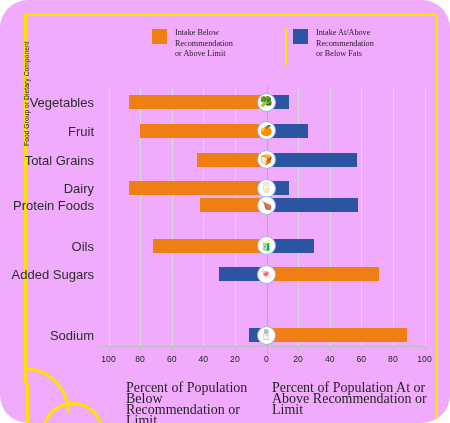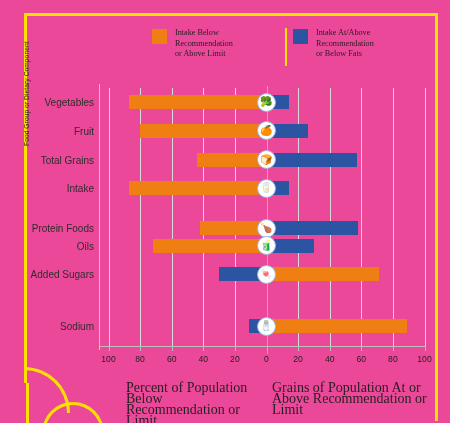--- a/index.html
+++ b/index.html
@@ -4,23 +4,24 @@
 <style>
   html, body {
     margin: 0;
     padding: 0;
     background: #ffffff;
   }
   #page {
     position: relative;
     width: 450px;
     height: 423px;
-    background: #ec4899;
+    background: #f0abfc;
     font-family: "Liberation Sans", sans-serif;
     overflow: hidden;
+    border-radius: 28px;
   }
 
   
   .frame-top {
     position: absolute;
     left: 24px; top: 13px;
     width: 414px; height: 3px;
     background: #ffe000;
   }
   .frame-right {
@@ -145,21 +146,21 @@
     position: absolute;
     left: 0; right: 0;
     height: 28.6px;
   }
   .row-label {
     position: absolute;
     right: 100%;
     margin-right: 14px;
     top: 50%;
     transform: translateY(-50%);
-    font-size: 10px;
+    font-size: 13px;
     color: #2d2d2d;
     white-space: nowrap;
   }
   .bar {
     position: absolute;
     top: 50%;
     transform: translateY(-50%);
     height: 14px;
   }
 
@@ -287,49 +288,49 @@
         <div class="bar" style="background: rgb(43, 85, 163); left: 158.5px; width: 90.06px;"></div>
         <div class="node-icon" style="left: 158.5px;">🍞</div>
       </div>
       <div class="row" style="top: 28.6667px; height: 28.6667px;">
         <div class="row-label">Fruit</div>
         <div class="bar" style="background: rgb(240, 127, 19); left: 32.1px; width: 126.4px;"></div>
         <div class="bar" style="background: rgb(43, 85, 163); left: 158.5px; width: 41.08px;"></div>
         <div class="node-icon" style="left: 158.5px;">🍊</div>
       </div>
       <div class="row" style="top: 86px; height: 28.6667px;">
-        <div class="row-label">Intake</div>
+        <div class="row-label">Dairy</div>
         <div class="bar" style="background: rgb(240, 127, 19); left: 21.04px; width: 137.46px;"></div>
         <div class="bar" style="background: rgb(43, 85, 163); left: 158.5px; width: 22.12px;"></div>
         <div class="node-icon" style="left: 158.5px;">🥛</div>
       </div>
-      <div class="row" style="top: 126px; height: 28.6667px;">
+      <div class="row" style="top: 103px; height: 28.6667px;">
         <div class="row-label">Protein Foods</div>
         <div class="bar" style="background: rgb(240, 127, 19); left: 92.14px; width: 66.36px;"></div>
         <div class="bar" style="background: rgb(43, 85, 163); left: 158.5px; width: 91.64px;"></div>
         <div class="node-icon" style="left: 158.5px;">🍗</div>
       </div>
       <div class="row" style="top: 143.333px; height: 28.6667px;">
         <div class="row-label">Oils</div>
         <div class="bar" style="background: rgb(240, 127, 19); left: 44.74px; width: 113.76px;"></div>
         <div class="bar" style="background: rgb(43, 85, 163); left: 158.5px; width: 47.4px;"></div>
         <div class="node-icon" style="left: 158.5px;">🧃</div>
       </div>
       <div class="row" style="top: 172px; height: 28.6667px;">
         <div class="row-label">Added Sugars</div>
         <div class="bar" style="background: rgb(43, 85, 163); left: 111.1px; width: 47.4px;"></div>
         <div class="bar" style="background: rgb(240, 127, 19); left: 158.5px; width: 112.18px;"></div>
         <div class="node-icon" style="left: 158.5px;">🍬</div>
       </div>
-      <div class="row" style="top: 224px; height: 28.6667px;">
+      <div class="row" style="top: 233px; height: 28.6667px;">
         <div class="row-label">Sodium</div>
         <div class="bar" style="background: rgb(43, 85, 163); left: 141.12px; width: 17.38px;"></div>
         <div class="bar" style="background: rgb(240, 127, 19); left: 158.5px; width: 140.62px;"></div>
         <div class="node-icon" style="left: 158.5px;">🧂</div>
       </div>
     </div>
 
   <div class="caption left">Percent of Population Below
 Recommendation or Limit</div>
-  <div class="caption right">Grains of Population At or
+  <div class="caption right">Percent of Population At or
 Above Recommendation or Limit</div>
 
 </div>
 
 </body></html>

